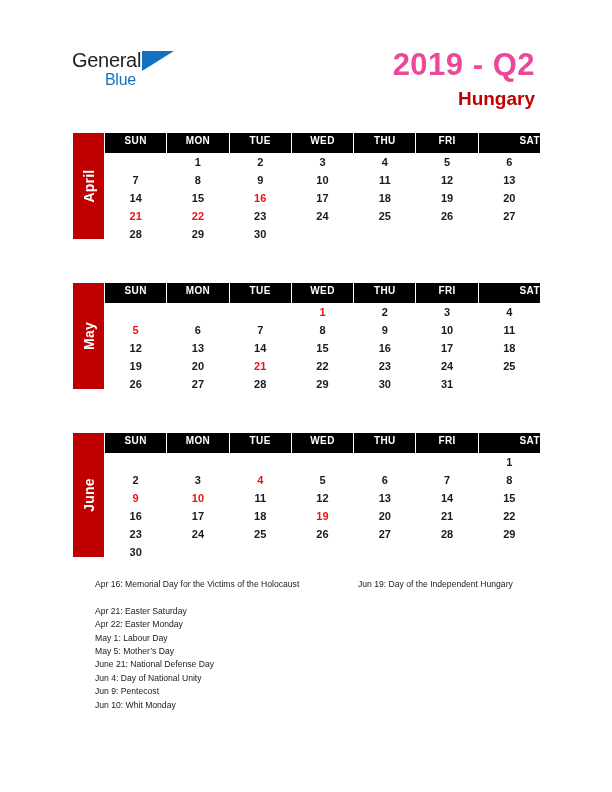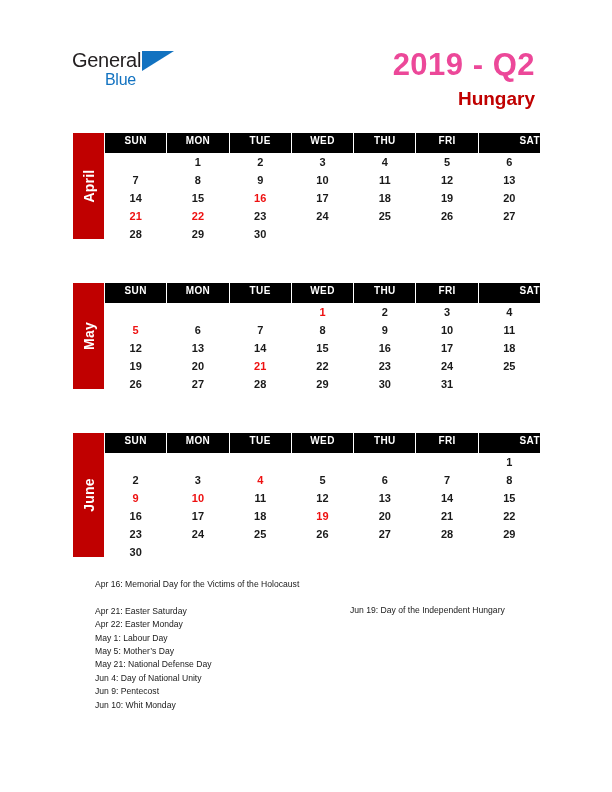--- a/index.html
+++ b/index.html
@@ -178,23 +178,22 @@
     font-size: 8.6px;
     color: #1a1a1a;
     line-height: 13.4px;
   }
   .legend-col-left {
     left: 0;
     width: 250px;
     margin-left: 17px;
   }
   .legend-col-right {
-    left: 272px;
+    left: 280px;
     width: 170px;
-    margin-top: 26px;
   }
   .legend-item {
     white-space: normal;
   }
   .legend-spacer {
     height: 13.4px;
   }
 </style>
 </head>
 <body>
@@ -412,21 +411,21 @@
     </div>
 
   <div class="legend">
     <div id="legend-left" class="legend-col legend-col-left">
         <div class="legend-item">Apr 16: Memorial Day for the Victims of the Holocaust</div>
         <div class="legend-spacer"></div>
         <div class="legend-item">Apr 21: Easter Saturday</div>
         <div class="legend-item">Apr 22: Easter Monday</div>
         <div class="legend-item">May 1: Labour Day</div>
         <div class="legend-item">May 5: Mother’s Day</div>
-        <div class="legend-item">May 21: National Defense Day</div>
+        <div class="legend-item">June 21: National Defense Day</div>
         <div class="legend-item">Jun 4: Day of National Unity</div>
         <div class="legend-item">Jun 9: Pentecost</div>
         <div class="legend-item">Jun 10: Whit Monday</div>
       </div>
     <div id="legend-right" class="legend-col legend-col-right">
         <div class="legend-item">Jun 19: Day of the Independent Hungary</div>
       </div>
   </div>
 
 </div>

